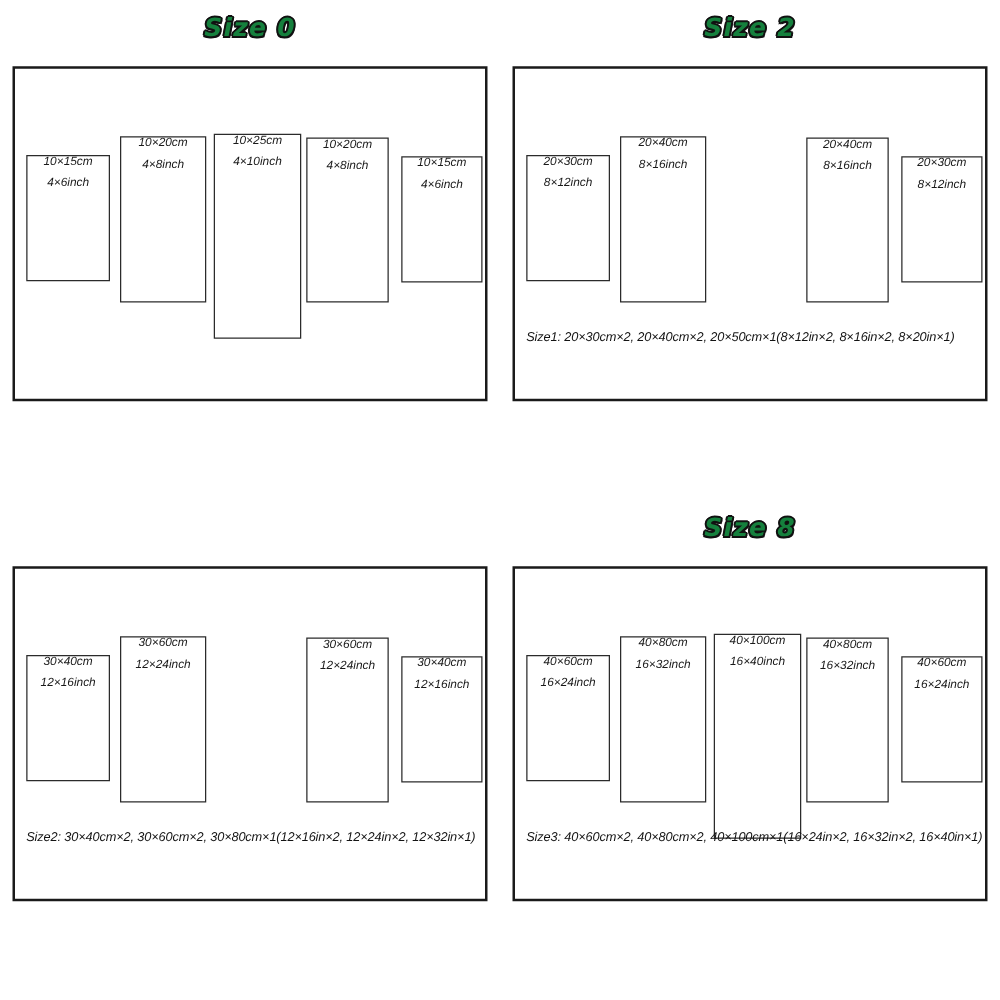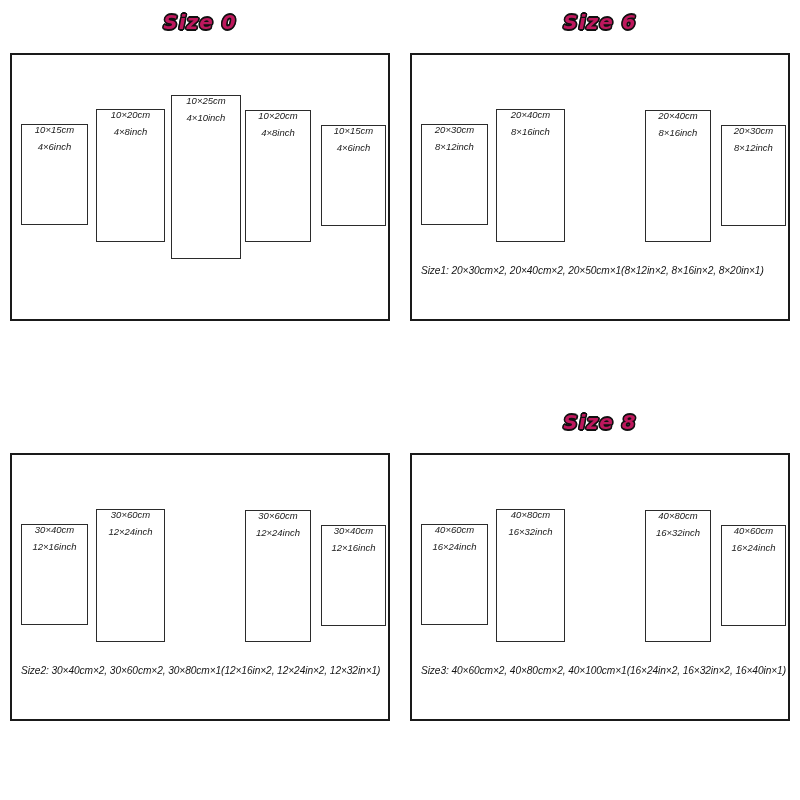--- a/index.html
+++ b/index.html
@@ -21,21 +21,21 @@
   
   .panel-title{
     position:absolute;
     top:10px;left:0;right:0;
     text-align:center;
     font-family:"DejaVu Sans","Liberation Sans",sans-serif;
     font-size:20px;
     font-weight:bold;
     font-style:italic;
     letter-spacing:1px;
-    color:#be185d;
+    color:#15803d;
     -webkit-text-stroke:1.6px #111111;
     paint-order:stroke fill;
     text-shadow:
        1.6px 0 0 #111, -1.6px 0 0 #111,
        0 1.6px 0 #111, 0 -1.6px 0 #111,
        1.2px 1.2px 0 #111, -1.2px 1.2px 0 #111,
        1.2px -1.2px 0 #111, -1.2px -1.2px 0 #111;
     white-space:pre;
     user-select:none;
   }
@@ -68,21 +68,21 @@
     font-style:italic;
     font-size:9.5px;
     color:#1a1a1a;
     line-height:1;
     white-space:nowrap;
   }
 
   
   .r0{left:9px;  top:69px;  width:67px;  height:101px;}
   .r1{left:84px; top:54px;  width:69px;  height:133px;}
-  .r2{left:159px;top:40px;  width:70px;  height:164px;}
+  .r2{left:159px;top:52px;  width:70px;  height:164px;}
   .r3{left:233px;top:55px;  width:66px;  height:132px;}
   .r4{left:309px;top:70px;  width:65px;  height:101px;}
 
   
   .caption{
     position:absolute;
     left:9px;right:6px;
     top:210px;
     font-style:italic;
     font-size:10.2px;
@@ -118,21 +118,21 @@
         </div>
         <div class="canvas-rect r4">
           <span class="cm">10×15cm</span>
           <span class="inch">4×6inch</span>
         </div>
       </div>
     </div>
   </div>
 
   <div class="panel">
-    <div class="panel-title">Size 6</div>
+    <div class="panel-title">Size 2</div>
     <div class="frame">
       <div class="canvas-row">
         <div class="canvas-rect r0">
           <span class="cm">20×30cm</span>
           <span class="inch">8×12inch</span>
         </div>
         <div class="canvas-rect r1">
           <span class="cm">20×40cm</span>
           <span class="inch">8×16inch</span>
         </div>
@@ -178,20 +178,24 @@
     <div class="frame">
       <div class="canvas-row">
         <div class="canvas-rect r0">
           <span class="cm">40×60cm</span>
           <span class="inch">16×24inch</span>
         </div>
         <div class="canvas-rect r1">
           <span class="cm">40×80cm</span>
           <span class="inch">16×32inch</span>
         </div>
+        <div class="canvas-rect r2">
+          <span class="cm">40×100cm</span>
+          <span class="inch">16×40inch</span>
+        </div>
         <div class="canvas-rect r3">
           <span class="cm">40×80cm</span>
           <span class="inch">16×32inch</span>
         </div>
         <div class="canvas-rect r4">
           <span class="cm">40×60cm</span>
           <span class="inch">16×24inch</span>
         </div>
       </div>
       <div class="caption">Size3: 40×60cm×2, 40×80cm×2, 40×100cm×1(16×24in×2, 16×32in×2, 16×40in×1)</div>

